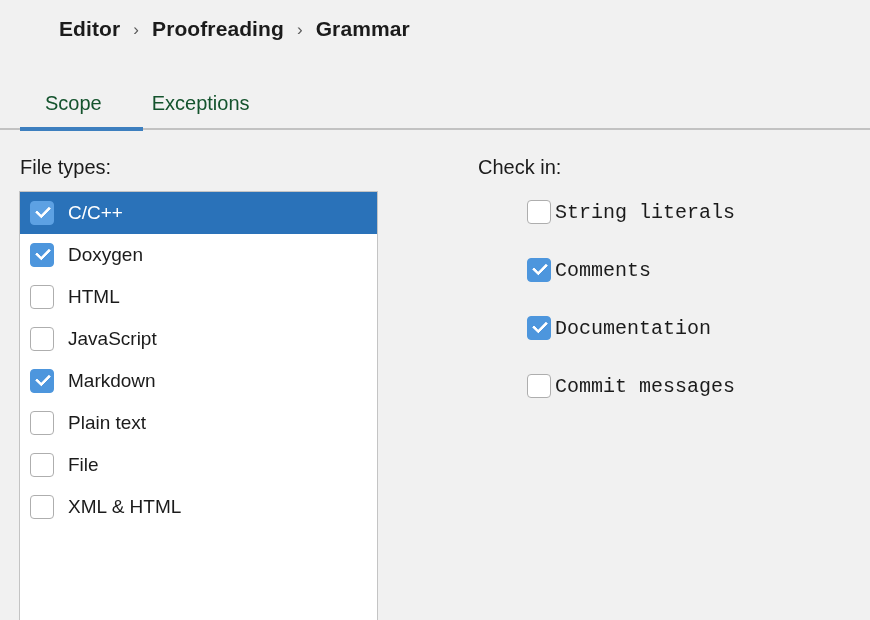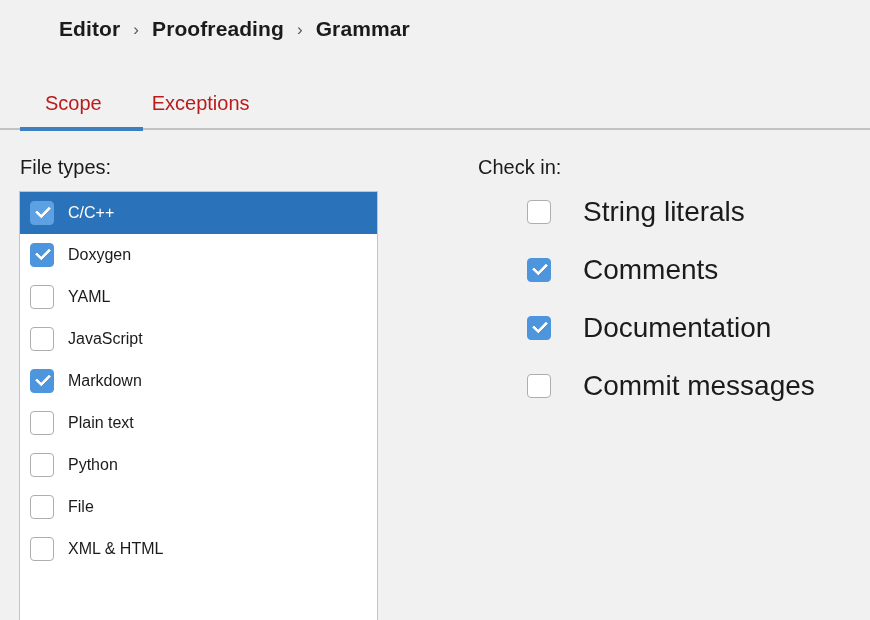--- a/index.html
+++ b/index.html
@@ -52,21 +52,21 @@
   #tabstrip .tabs-row {
     position: absolute;
     left: 20px;
     top: 0;
     height: 50px;
     display: flex;
     align-items: center;
   }
   .tab {
     font-size: 20px;
-    color: #b91c1c;
+    color: #14532d;
     padding: 0 25px;
     height: 50px;
     line-height: 50px;
     white-space: nowrap;
     cursor: default;
   }
   #tabstrip .baseline {
     position: absolute;
     left: 0;
     top: 50px;
@@ -109,21 +109,21 @@
   }
   .list-row {
     height: 42px;
     display: flex;
     align-items: center;
     padding-left: 10px;
     box-sizing: border-box;
     cursor: default;
   }
   .list-row .row-label {
-    font-size: 16px;
+    font-size: 19px;
     margin-left: 14px;
     white-space: nowrap;
   }
   .list-row.selected {
     background: #2a72b9;
   }
   .list-row.selected .row-label {
     color: #ffffff;
   }
 
@@ -167,23 +167,24 @@
     width: 320px;
   }
   .check-item {
     height: 34px;
     display: flex;
     align-items: center;
     margin-bottom: 24px;
     cursor: default;
   }
   .check-item .check-label {
-    font-size: 28px;
-    margin-left: 32px;
-    white-space: nowrap;
+    font-size: 20px;
+    margin-left: 4px;
+    white-space: nowrap;
+    font-family: Liberation Mono, monospace;
   }
 </style>
 </head>
 <body>
 
 <div id="breadcrumb">
   <span class="crumb">Editor</span>
   <span class="sep">›</span>
   <span class="crumb">Proofreading</span>
   <span class="sep">›</span>
@@ -206,40 +207,36 @@
   <div class="list-row selected">
     <span class="cb checked on-selected"></span>
     <span class="row-label">C/C++</span>
   </div>
   <div class="list-row">
     <span class="cb checked"></span>
     <span class="row-label">Doxygen</span>
   </div>
   <div class="list-row">
     <span class="cb"></span>
-    <span class="row-label">YAML</span>
+    <span class="row-label">HTML</span>
   </div>
   <div class="list-row">
     <span class="cb"></span>
     <span class="row-label">JavaScript</span>
   </div>
   <div class="list-row">
     <span class="cb checked"></span>
     <span class="row-label">Markdown</span>
   </div>
   <div class="list-row">
     <span class="cb"></span>
     <span class="row-label">Plain text</span>
   </div>
   <div class="list-row">
     <span class="cb"></span>
-    <span class="row-label">Python</span>
-  </div>
-  <div class="list-row">
-    <span class="cb"></span>
     <span class="row-label">File</span>
   </div>
   <div class="list-row">
     <span class="cb"></span>
     <span class="row-label">XML &amp; HTML</span>
   </div>
 </div>
 
 <div id="check-in-list">
   <div class="check-item">

